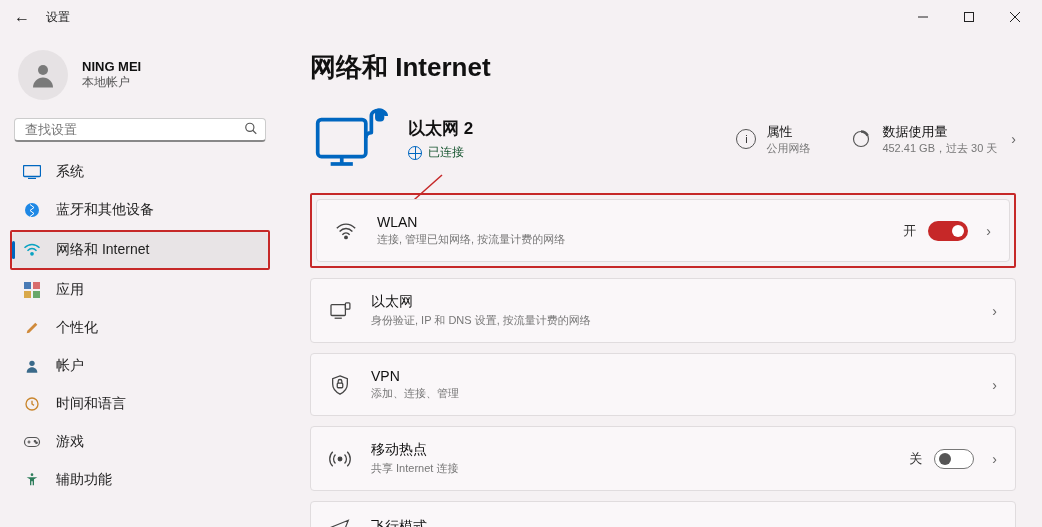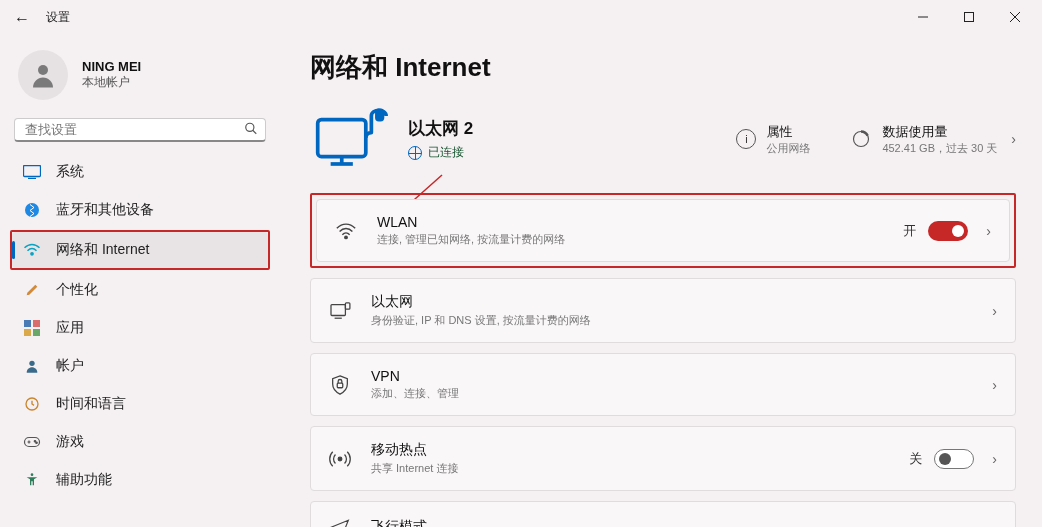--- a/index.html
+++ b/index.html
@@ -158,36 +158,36 @@
                 <path d="M6 10c4-4 8-4 12 0"></path>
                 <circle cx="12" cy="14" r="1.5" fill="#0aa3c2"></circle>
               </svg>
             </span>
           <span>网络和 Internet</span>
         </div>
       </div>
 
       <div class="nav-item">
         <span class="icon">
-            <svg width="16" height="16" viewBox="0 0 24 24">
-              <path d="M4 20l4-1 12-12-3-3L5 16z" fill="#d08a3a"></path>
-            </svg>
-          </span>
-        <span>个性化</span>
-      </div>
-      <div class="nav-item">
-        <span class="icon">
             <svg width="16" height="16" viewBox="0 0 16 16">
               <rect x="0" y="0" width="7" height="7" fill="#4a7bb5"></rect>
               <rect x="9" y="0" width="7" height="7" fill="#d96d6d"></rect>
               <rect x="0" y="9" width="7" height="7" fill="#d9a94a"></rect>
               <rect x="9" y="9" width="7" height="7" fill="#6aa86a"></rect>
             </svg>
           </span>
         <span>应用</span>
+      </div>
+      <div class="nav-item">
+        <span class="icon">
+            <svg width="16" height="16" viewBox="0 0 24 24">
+              <path d="M4 20l4-1 12-12-3-3L5 16z" fill="#d08a3a"></path>
+            </svg>
+          </span>
+        <span>个性化</span>
       </div>
       <div class="nav-item">
         <span class="icon">
             <svg width="16" height="16" viewBox="0 0 24 24" fill="#3a6a8a">
               <circle cx="12" cy="8" r="4"></circle>
               <path d="M4 22c0-4.4 3.6-8 8-8s8 3.6 8 8z"></path>
             </svg>
           </span>
         <span>帐户</span>
       </div>

